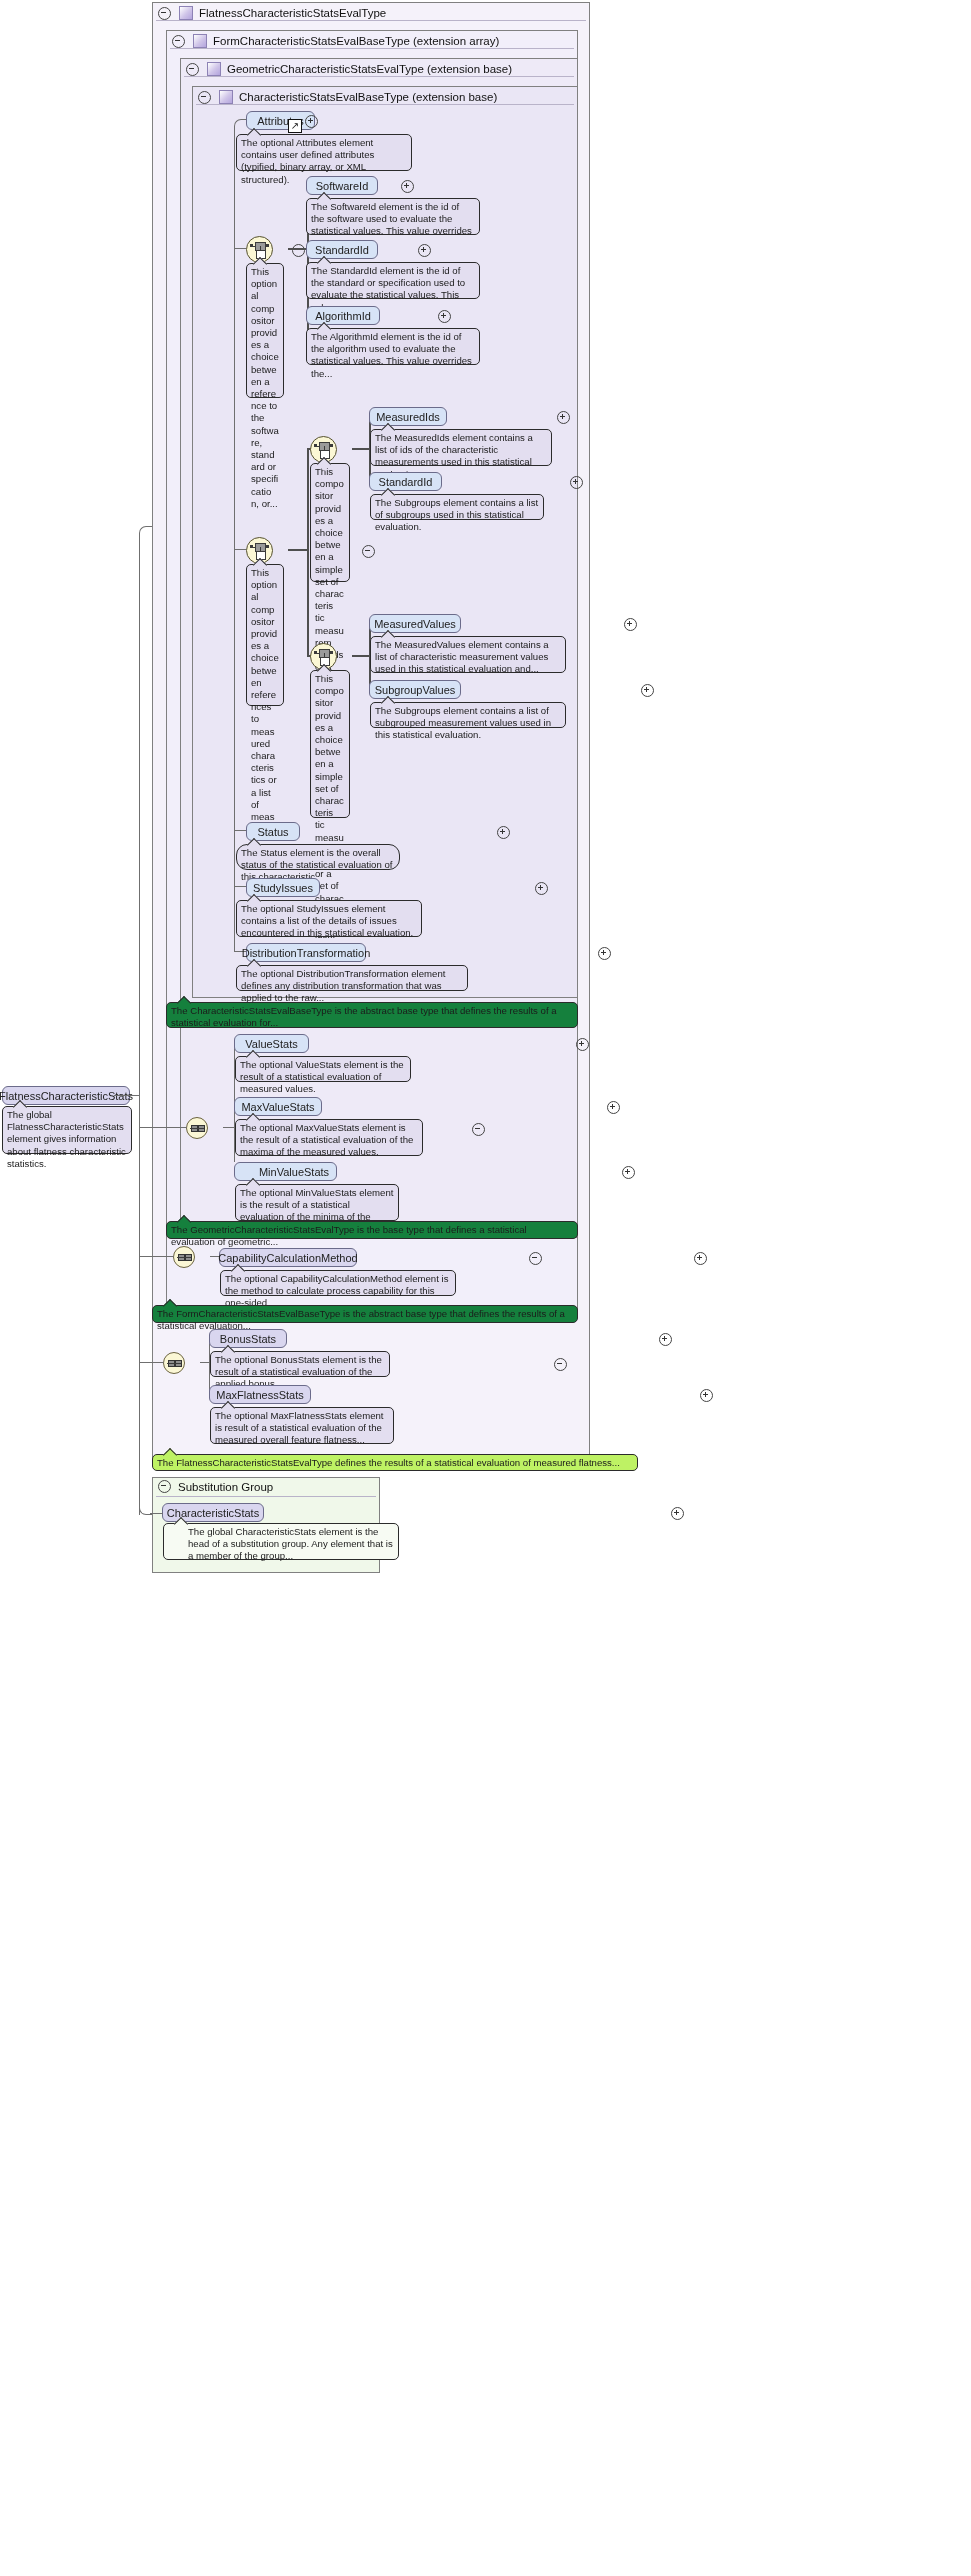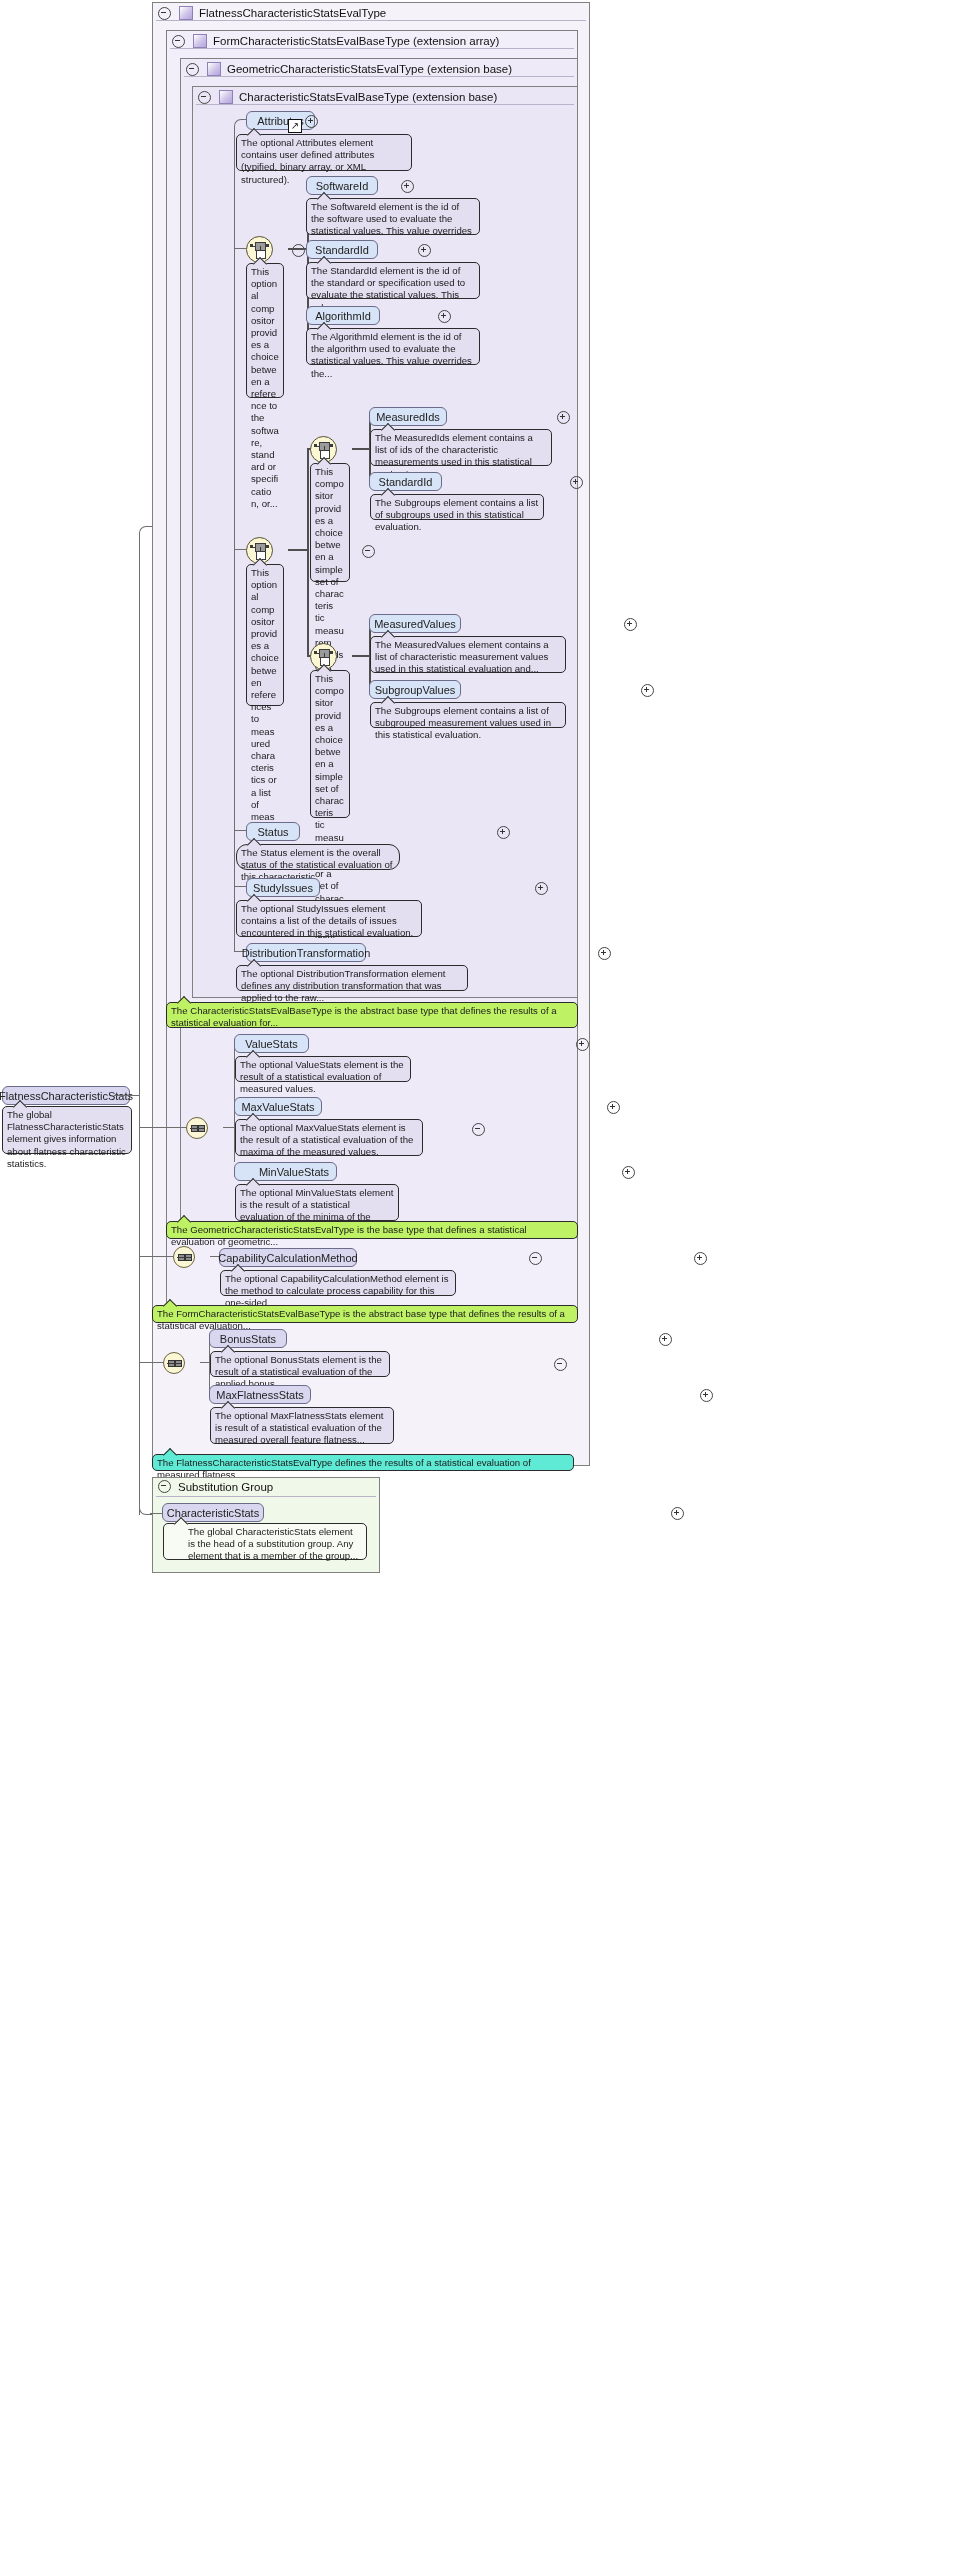--- a/index.html
+++ b/index.html
@@ -37,21 +37,21 @@
   .pill{position:absolute;height:17px;border:1px solid #6b6b8a;border-radius:6px;
         background:#cfdcf2;display:flex;align-items:center;justify-content:center;
         font-size:11px;color:#222;padding:0 7px;white-space:nowrap;}
   .pill.light{background:#d7e3f6;}
   .pill.lilac{background:#d9d6ef;}
 
   
   .note{position:absolute;border:1px solid #2b2b2b;border-radius:5px;background:#e3def0;
         font-size:9.6px;line-height:12.2px;color:#1b1b1b;padding:2px 4px 3px 4px;
         box-sizing:border-box;}
-  .note.pale{background:#bef264;}
+  .note.pale{background:#15803d;}
   .note.greenote{background:#f7fbf3;}
   .note.narrow{word-break:break-word;}
 
   
   .notch{position:absolute;width:9px;height:9px;background:inherit;border-left:1px solid #2b2b2b;
          border-top:1px solid #2b2b2b;transform:rotate(45deg);top:-5px;left:12px;}
 
   
   .comp{position:absolute;width:25px;height:25px;border-radius:50%;
         border:1px solid #55502f;background:#fbf7d5;}
@@ -435,38 +435,38 @@
   <div class="pill lilac" style="left:209px;top:1385px;width:86px;">
     <span>MaxFlatnessStats</span>
   </div>
   <div class="ec plus" style="left:299px;top:1388px;"></div>
   <div class="note" style="left:210px;top:1407px;width:184px;height:37px;">
     <span class="notch"></span>
     <span>The optional MaxFlatnessStats element is result of a statistical evaluation of the measured overall feature flatness...</span>
   </div>
 
   
-  <div class="note" style="left:152px;top:1454px;width:422px;height:17px;background:#5eead4;">
+  <div class="note" style="left:152px;top:1454px;width:486px;height:17px;background:#bef264;">
     <span class="notch"></span>
     <span>The FlatnessCharacteristicStatsEvalType defines the results of a statistical evaluation of measured flatness...</span>
   </div>
 
   
   <div class="abs typebox green" style="left:152px;top:1477px;width:228px;height:96px;"></div>
   <div class="sgtitle" style="left:158px;top:1480px;">
     <span class="ec"></span>
     <span>Substitution Group</span>
   </div>
   <div class="hdrline" style="left:156px;top:1496px;width:220px;"></div>
 
   <div class="pill lilac" style="left:162px;top:1503px;width:86px;">
     <span>CharacteristicStats</span>
   </div>
   <div class="ec plus" style="left:252px;top:1506px;"></div>
-  <div class="note greenote" style="left:163px;top:1523px;width:204px;height:37px;padding-left:24px;">
+  <div class="note greenote" style="left:163px;top:1523px;width:236px;height:37px;padding-left:24px;">
     <span class="notch"></span>
     <span>The global CharacteristicStats element is the head of a substitution group. Any element that is a member of the group...</span>
   </div>
 
   
   <div class="pill lilac" style="left:2px;top:1086px;width:112px;">
     <span>FlatnessCharacteristicStats</span>
   </div>
   <div class="note" style="left:2px;top:1106px;width:130px;height:48px;">
     <span class="notch"></span>

